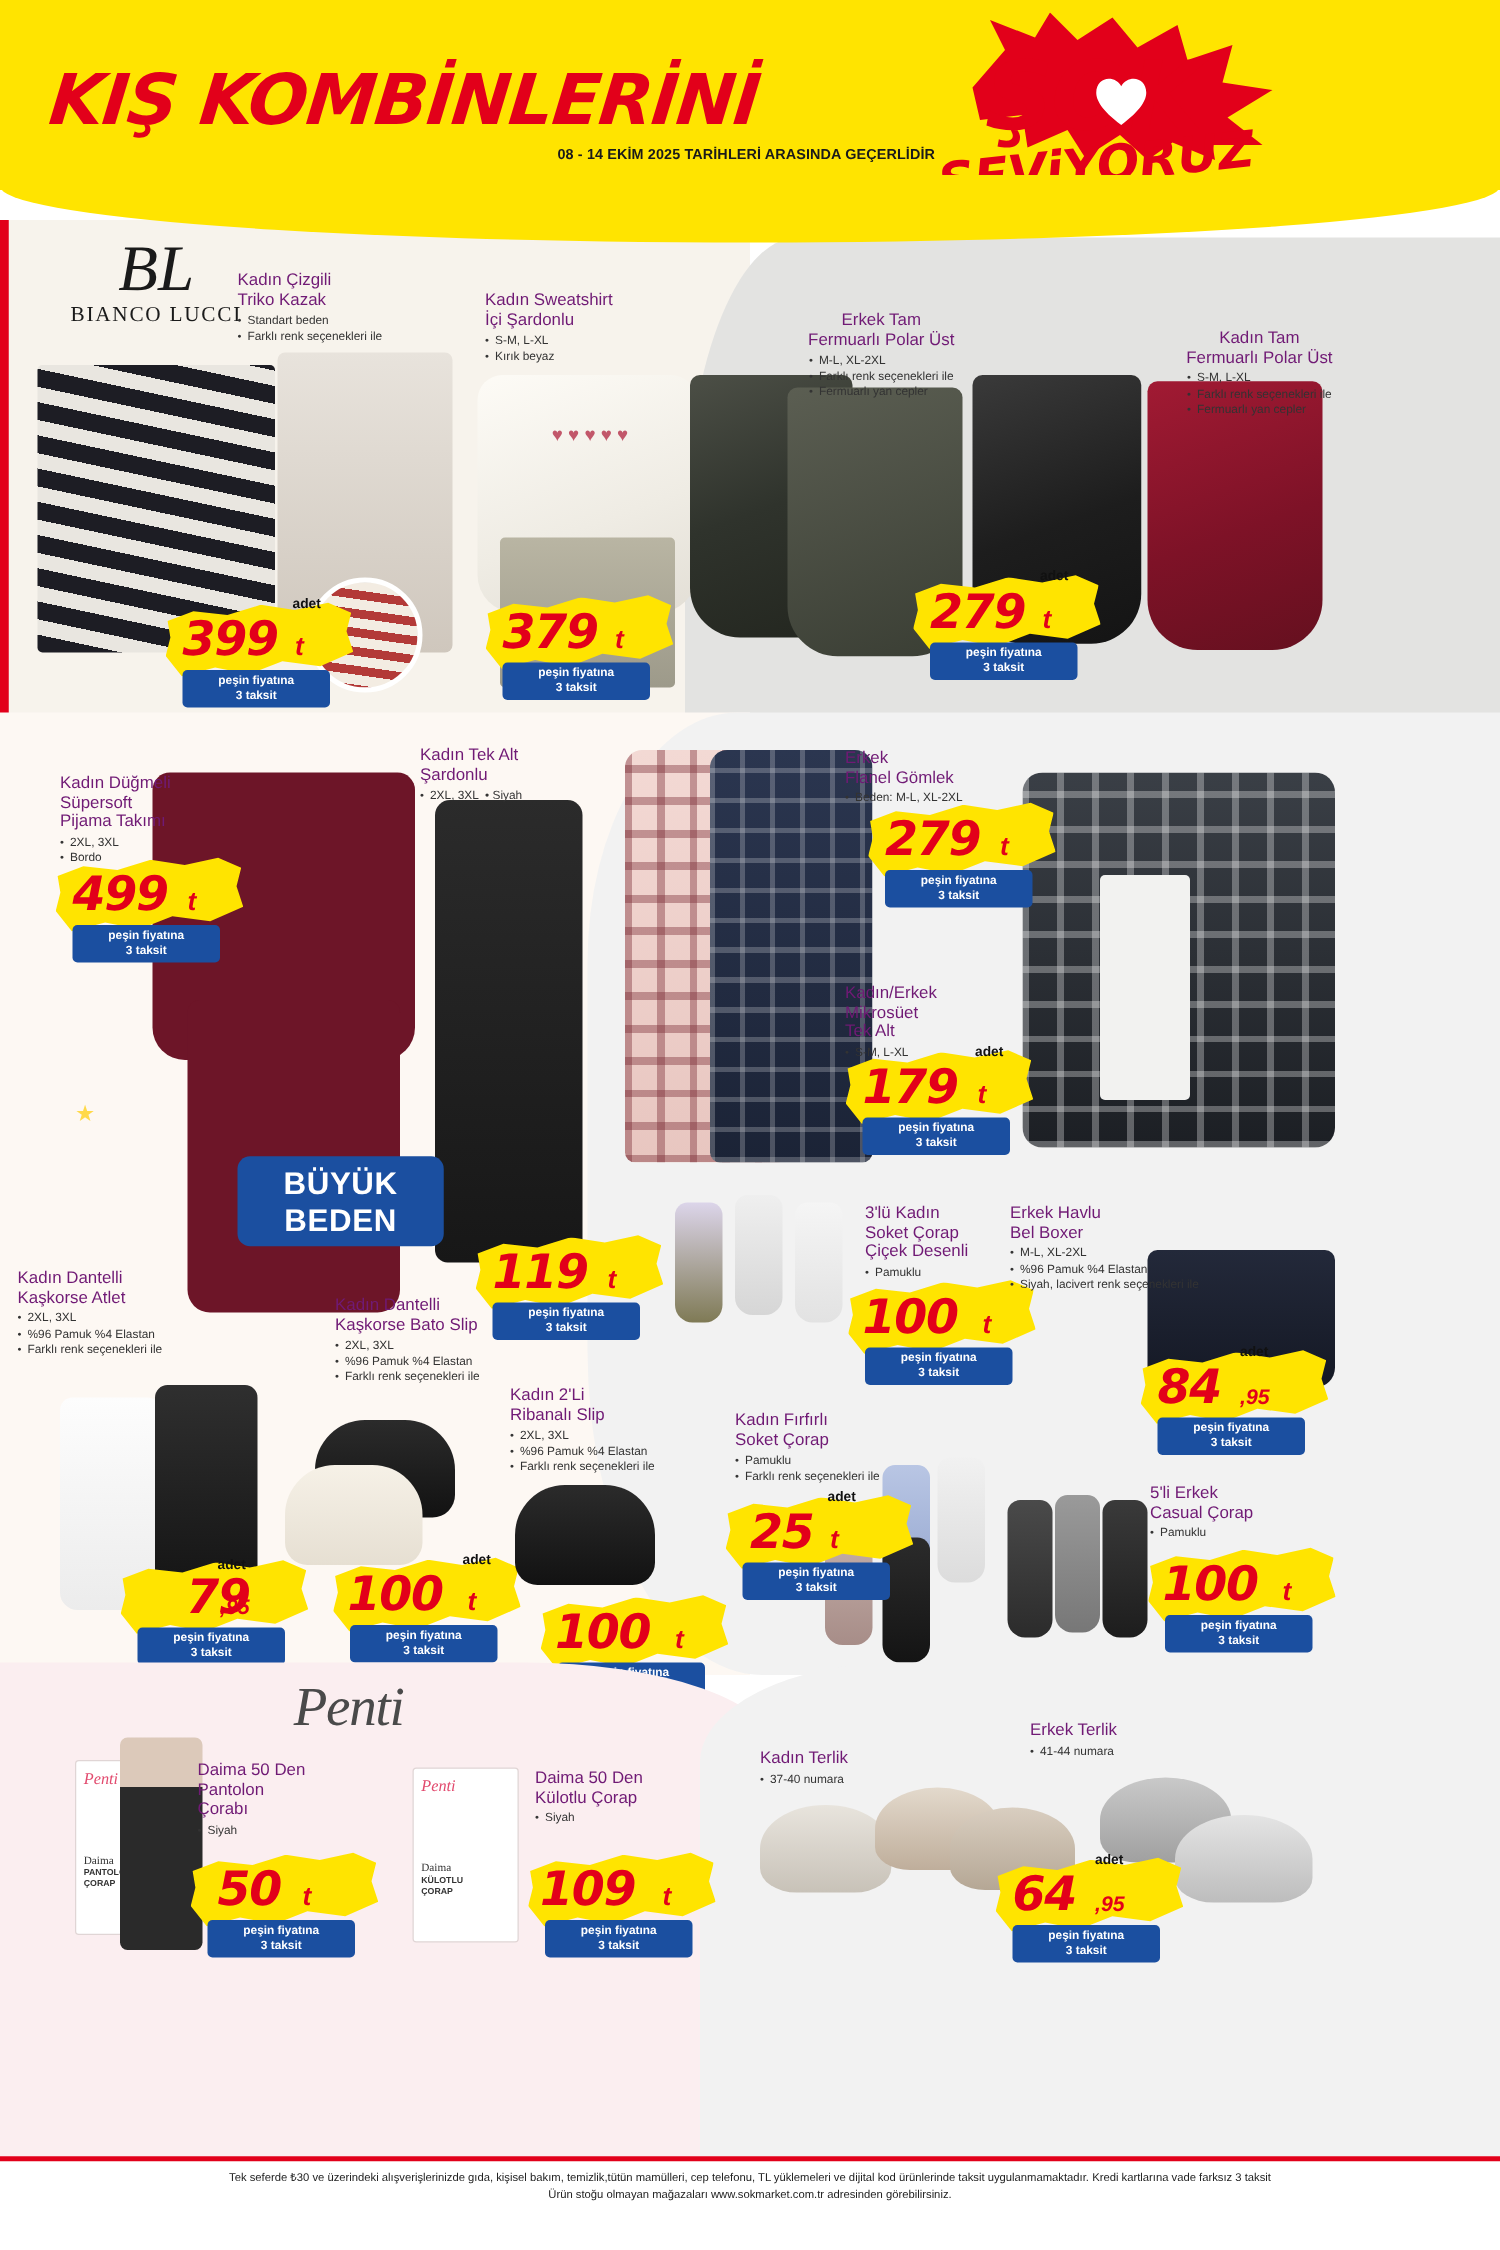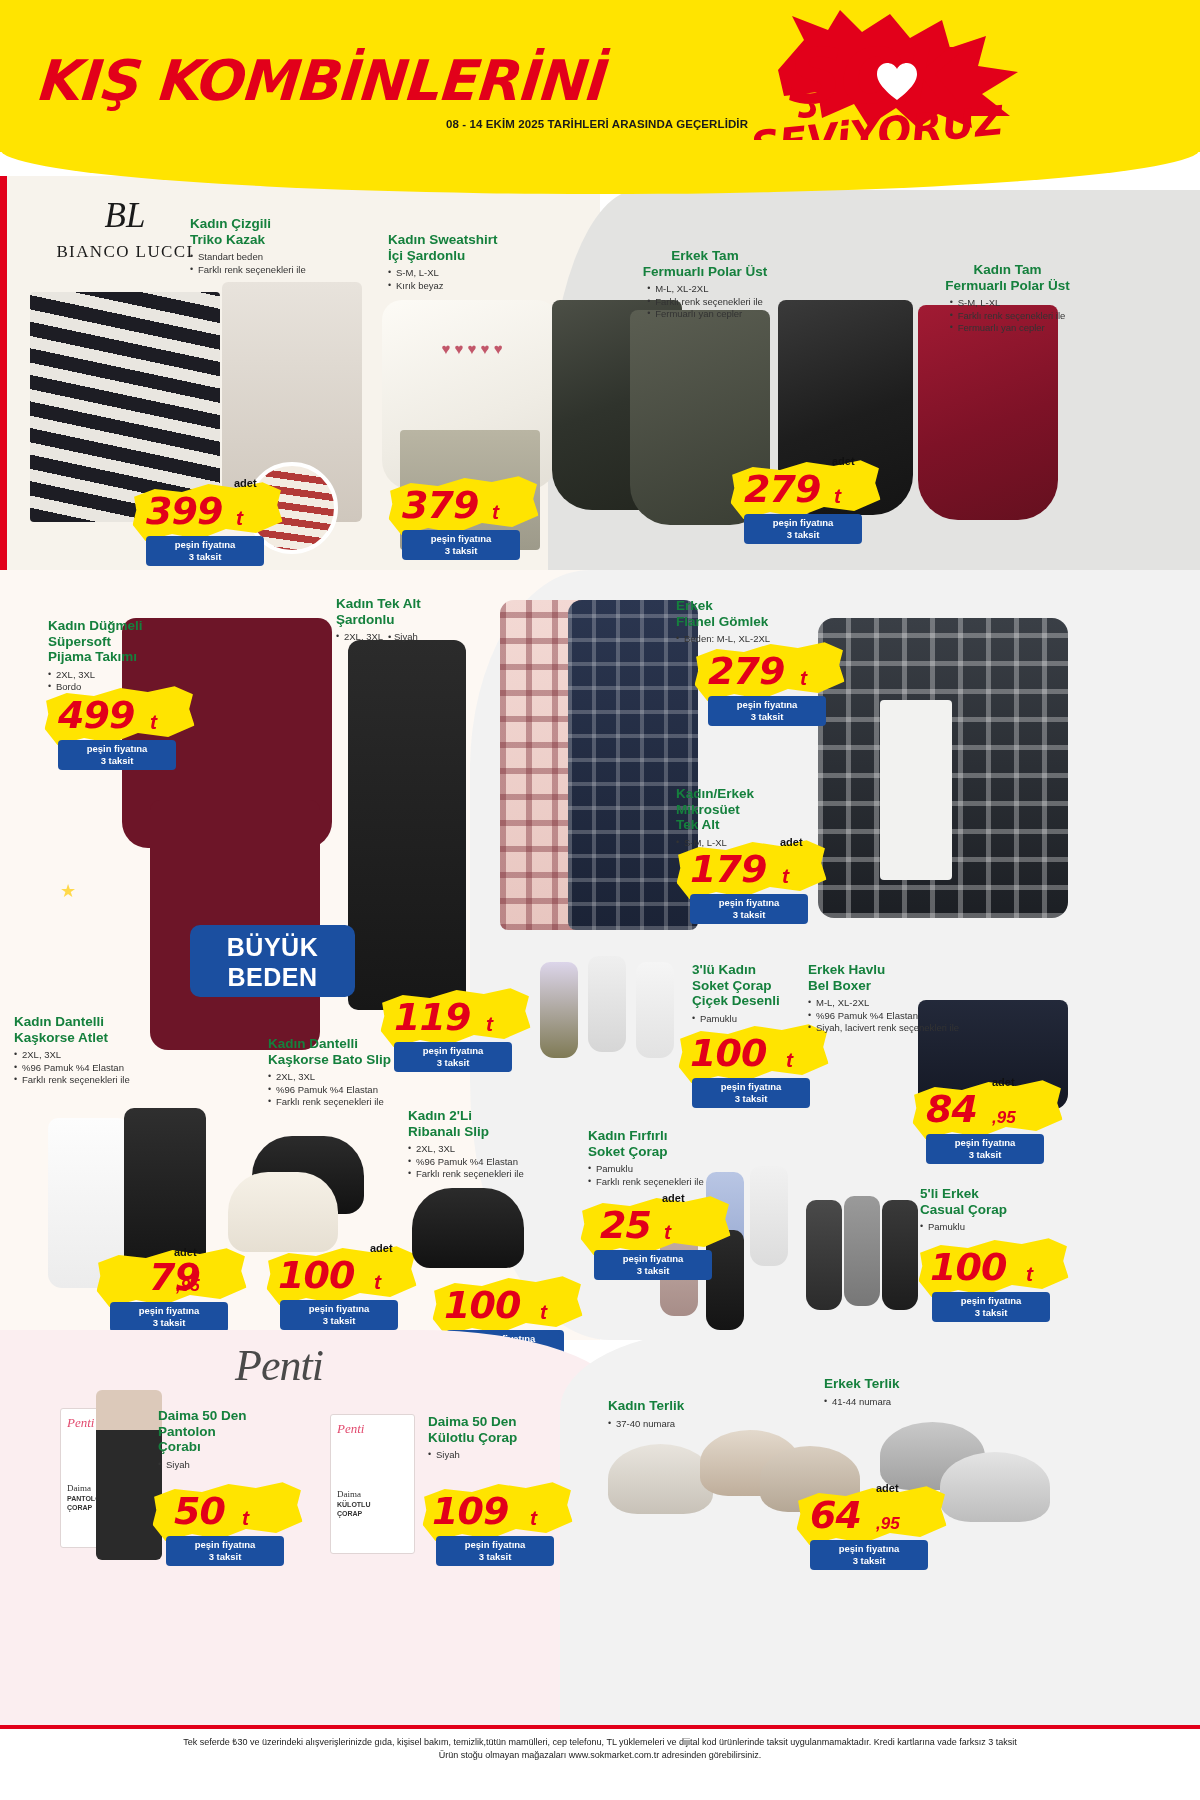--- a/index.html
+++ b/index.html
@@ -97,21 +97,21 @@
     font-size:9px; line-height:13px; color:#222; text-align:center;
   }
   .left-red-strip {
     position:absolute; left:0; top:176px; width:7px; height:1552px;
     background:#e2001a;
   }
 
   
   .prod { position:absolute; }
   .prod .title {
-    font-size:13.5px; font-weight:bold; color:#15803d; line-height:15.5px;
+    font-size:13.5px; font-weight:normal; color:#701a75; line-height:15.5px;
     margin:0 0 4px 0;
   }
   .prod ul { margin:0; padding:0; list-style:none; }
   .prod li {
     font-size:9.5px; color:#333; line-height:12.5px; padding-left:8px; position:relative;
   }
   .prod li:before {
     content:"•"; position:absolute; left:0; top:-1px; font-size:9px; color:#333;
   }
 
@@ -219,21 +219,21 @@
     position:absolute; left:190px; top:925px; width:165px; height:72px;
     background:#1b4fa0; border-radius:10px;
     color:#fff; font-size:25px; font-weight:bold; text-align:center;
     line-height:30px; padding-top:7px; letter-spacing:0.5px;
   }
 
   .brand-bianco {
     position:absolute; left:45px; top:190px; width:160px; text-align:center;
   }
   .brand-bianco .mark {
-    font-size:35px; font-family:"Liberation Serif", serif; font-style:italic; color:#1a1a1a;
+    font-size:52px; font-family:"Liberation Serif", serif; font-style:italic; color:#1a1a1a;
     line-height:52px;
   }
   .brand-bianco .name {
     font-size:17px; letter-spacing:1.4px; color:#1a1a1a; font-family:"Liberation Serif", serif;
   }
   .brand-penti {
     position:absolute; left:235px; top:1340px;
     font-size:44px; color:#4a4a4a; font-family:"Liberation Serif", serif;
     font-style:italic; letter-spacing:-1px;
   }

